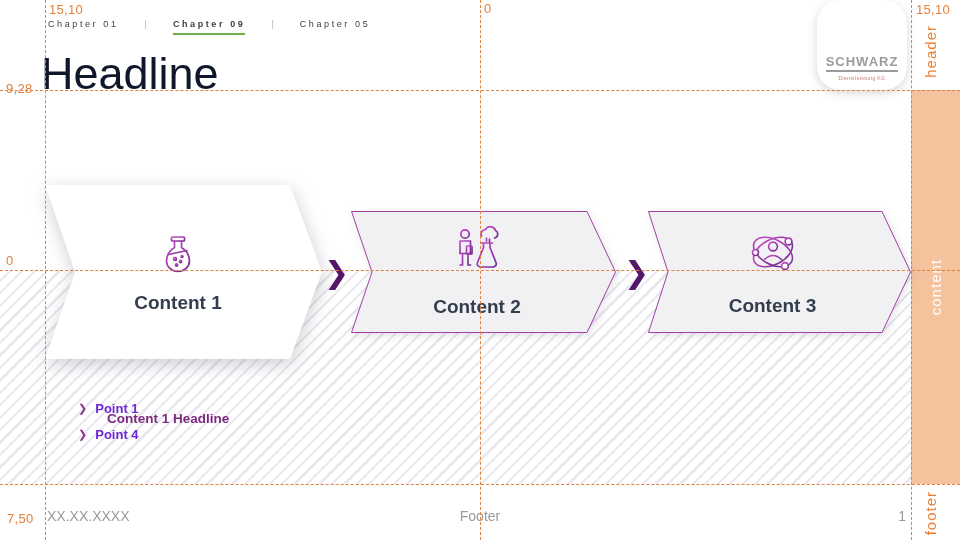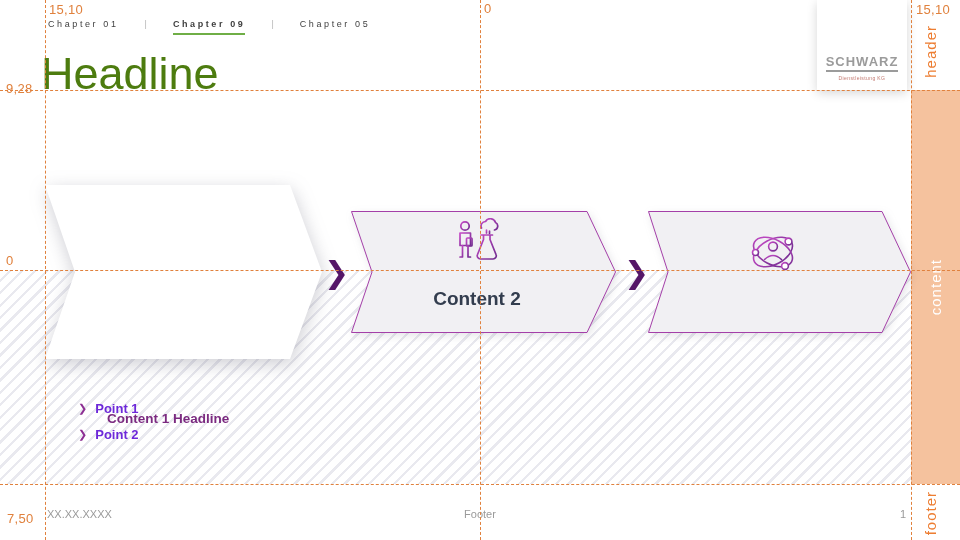--- a/index.html
+++ b/index.html
@@ -24,26 +24,26 @@
   .vfooter{position:absolute;left:922px;top:487px;height:52px;z-index:5;display:flex;align-items:center;}
   .vcontent{color:#ffffff;}
 
   
   .nav{position:absolute;left:48px;top:19px;display:flex;align-items:flex-start;z-index:10;
        font-size:9px;letter-spacing:2.6px;color:#3f3f3f;}
   .nav .sep{color:#b5b5b5;margin:0 26px;letter-spacing:0;}
   .nav .chap{padding-bottom:4px;cursor:default;}
   .nav .chap.active{font-weight:bold;border-bottom:2px solid #6fae46;}
 
-  .headline{position:absolute;left:41px;top:48px;font-size:45px;color:#4d7c0f;z-index:10;}
+  .headline{position:absolute;left:41px;top:48px;font-size:45px;color:#0f172a;z-index:10;}
 
   
   .logo-card{position:absolute;left:817px;top:0;width:90px;height:90px;background:#fff;z-index:30;
              box-shadow:0 3px 10px rgba(0,0,0,.16);display:flex;flex-direction:column;
-             align-items:center;justify-content:flex-end;padding-bottom:9px;box-sizing:border-box;}
+             align-items:center;justify-content:flex-end;padding-bottom:9px;box-sizing:border-box;border-radius:23px;}
   .logo-name{font-size:13px;font-weight:bold;letter-spacing:1px;color:#9b9b9b;
              border-bottom:2.5px solid #9b9b9b;padding-bottom:1px;}
   .logo-sub{font-size:5px;color:#c2776e;margin-top:3px;letter-spacing:.4px;}
 
   
   .step{position:absolute;z-index:10;}
   .step svg.shape{position:absolute;left:0;top:0;}
   .step .content{position:absolute;left:0;right:14px;top:0;text-align:center;}
   .step-label{font-size:19px;font-weight:bold;color:#333d4e;}
   .shadow-big{filter:drop-shadow(1px 5px 9px rgba(90,90,110,.30));}
@@ -52,21 +52,21 @@
   .flow-arrow{position:absolute;z-index:11;font-size:30px;font-weight:bold;color:#551668;
               font-family:"DejaVu Sans",sans-serif;line-height:1;}
 
   
   .detail-headline{position:absolute;left:107px;top:375px;font-size:13.5px;font-weight:bold;color:#7b2a80;z-index:10;margin-top:36px;}
   .point-row{position:absolute;left:78px;display:flex;align-items:center;gap:8px;z-index:10;}
   .point-bullet{color:#8d2f93;font-size:11px;font-weight:bold;font-family:"DejaVu Sans",sans-serif;}
   .point-label{font-size:13px;font-weight:bold;color:#6d28d9;}
 
   
-  .foot{position:absolute;top:508px;font-size:11px;color:#9a9a9a;z-index:10;}
+  .foot{position:absolute;top:508px;font-size:14px;color:#9a9a9a;z-index:10;}
   .foot-center{left:0;right:0;text-align:center;}
   .foot-date{left:47px;}
   .foot-page{left:886px;width:20px;text-align:right;}
 
   .icon{display:inline-block;}
 </style>
 </head>
 <body>
 
 <div class="slide">
@@ -104,27 +104,41 @@
 
   <div class="logo-card">
     <span class="logo-name">SCHWARZ</span>
     <span class="logo-sub">Dienstleistung KG</span>
   </div>
 
   <div class="step" style="left:45px;top:185px;width:280px;height:174px;">
     <svg class="shape shadow-big" width="280" height="174" viewBox="0 0 280 174">
       <polygon points="0,0 245,0 277,87 245,174 0,174 30,87" fill="#ffffff"></polygon>
     </svg>
+    <div class="content" style="padding-top:50px;">
+      <span class="icon">
+        <svg width="30" height="42" viewBox="0 0 30 42" fill="none" stroke="url(#iconGrad)" stroke-width="1.7" stroke-linecap="round" stroke-linejoin="round">
+          <rect x="8.5" y="2" width="13" height="4" rx="1"></rect>
+          <path d="M11.5 6 v6.5 C6 16 3.5 20.5 3.5 26 a11.5 10.5 0 0 0 23 0 C26.5 20.5 24 16 18.5 12.5 V6"></path>
+          <path d="M5.5 19.5 L24 15.5"></path>
+          <circle cx="12" cy="24" r="1.4"></circle>
+          <circle cx="17.5" cy="26.5" r="1.1"></circle>
+          <circle cx="13.5" cy="30" r="1.1"></circle>
+          <circle cx="19" cy="21.5" r="0.9"></circle>
+        </svg>
+      </span>
+      <div class="step-label" style="margin-top:11px;">Content 1</div>
+    </div>
   </div>
 
   <div class="step" style="left:351px;top:211px;width:266px;height:122px;">
     <svg class="shape shadow-sm" width="266" height="122" viewBox="0 0 266 122">
       <polygon points="0.5,0.5 236,0.5 264.5,61 236,121.5 0.5,121.5 21,61" fill="#f1f0f3" stroke="#a43fa8" stroke-width="1"></polygon>
     </svg>
-    <div class="content" style="padding-top:7px;">
+    <div class="content" style="padding-top:15px;">
       <span class="icon">
         <svg width="48" height="54" viewBox="0 0 48 54" fill="none" stroke="url(#iconGrad)" stroke-width="1.7" stroke-linecap="round" stroke-linejoin="round">
           <circle cx="12" cy="8" r="4.2"></circle>
           <path d="M7 15 h10.5 v12.5 H7 z"></path>
           <rect x="13.5" y="20" width="5.5" height="8" rx="0.8"></rect>
           <path d="M9.5 27.5 v11.5 h-2.5 M15 27.5 v11.5 h2.5"></path>
           <path d="M28.5 10 a4.5 4.5 0 0 1 4 -6.5 a5.5 5.5 0 0 1 10 1 a4 4 0 0 1 -1 7.5"></path>
           <path d="M28 17 h11.5 M30.5 17 v4.5 L24.5 36.5 a3.2 3.2 0 0 0 3 4.5 h12.5 a3.2 3.2 0 0 0 3 -4.5 L37 21.5 V17"></path>
           <path d="M25.5 36.5 h16.5"></path>
           <path d="M33.5 12 v3 M36.5 13 v2.5"></path>
@@ -144,34 +158,35 @@
           <ellipse cx="26" cy="26" rx="21" ry="12.5" transform="rotate(-28 26 26)"></ellipse>
           <ellipse cx="26" cy="26" rx="21" ry="12.5" transform="rotate(28 26 26)"></ellipse>
           <circle cx="41.5" cy="15.5" r="3.4" fill="#ffffff"></circle>
           <circle cx="8.5" cy="26.5" r="3" fill="#ffffff"></circle>
           <circle cx="38" cy="40" r="3.4" fill="#ffffff"></circle>
           <circle cx="26" cy="20.5" r="4.4"></circle>
           <path d="M17.5 33.5 q8.5 -8 17 0"></path>
           <path d="M17 34.5 h18"></path>
         </svg>
       </span>
+      <div class="step-label" style="margin-top:13px;">Content 3</div>
     </div>
   </div>
 
   <div class="flow-arrow" style="left:324px;top:258px;">❯</div>
   <div class="flow-arrow" style="left:624px;top:258px;">❯</div>
 
   <div class="detail-headline">Content 1 Headline</div>
   <div class="point-row" style="top:401px;">
     <span class="point-bullet">❯</span>
     <span class="point-label">Point 1</span>
   </div>
   <div class="point-row" style="top:427px;">
     <span class="point-bullet">❯</span>
-    <span class="point-label">Point 2</span>
+    <span class="point-label">Point 4</span>
   </div>
 
   <div class="foot foot-date">XX.XX.XXXX</div>
   <div class="foot foot-center">Footer</div>
   <div class="foot foot-page">1</div>
 
   <div class="vguide" style="left:45px;"></div>
   <div class="vguide" style="left:480px;"></div>
   <div class="vguide" style="left:911px;"></div>
   <div class="hguide" style="top:90px;"></div>

